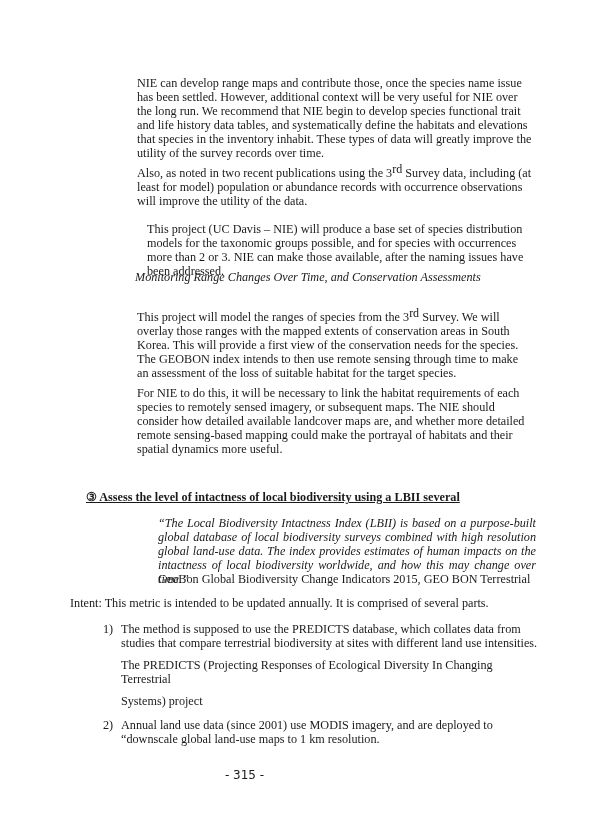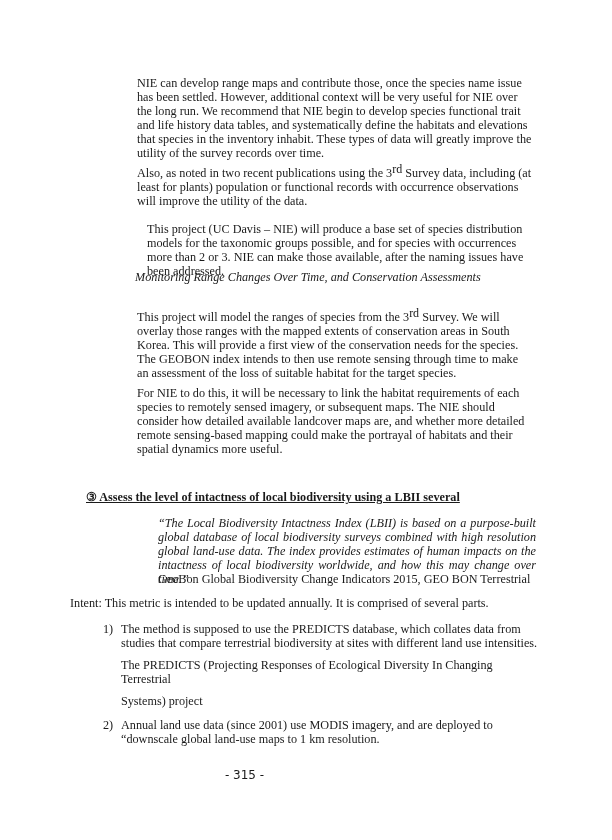--- a/index.html
+++ b/index.html
@@ -24,21 +24,21 @@
   .pagenum {
     left: 0; width: 489px; text-align: center;
     font-family: "DejaVu Sans", sans-serif; font-size: 12px;
   }
 </style>
 </head>
 <body>
 
 <p class="blk p1" style="top:76px;">NIE can develop range maps and contribute those, once the species name issue has been settled. However, additional context will be very useful for NIE over the long run. We recommend that NIE begin to develop species functional trait and life history data tables, and systematically define the habitats and elevations that species in the inventory inhabit. These types of data will greatly improve the utility of the survey records over time.</p>
 
-<p class="blk p1" style="top:166px;"><span>Also, as noted in two recent publications using the 3</span><sup>rd</sup><span> Survey data, including (at least for plants) population or functional records with occurrence observations will improve the utility of the data.</span></p>
+<p class="blk p1" style="top:166px;"><span>Also, as noted in two recent publications using the 3</span><sup>rd</sup><span> Survey data, including (at least for model) population or abundance records with occurrence observations will improve the utility of the data.</span></p>
 
 <p class="blk p1" style="top:222px;margin-left:10px;">This project (UC Davis – NIE) will produce a base set of species distribution models for the taxonomic groups possible, and for species with occurrences more than 2 or 3. NIE can make those available, after the naming issues have been addressed.</p>
 
 <p class="blk p1 ital" style="top:270px; left:119px; width:420px;margin-left:16px;">Monitoring Range Changes Over Time, and Conservation Assessments</p>
 
 <p class="blk p1" style="top:310px;"><span>This project will model the ranges of species from the 3</span><sup>rd</sup><span> Survey. We will overlay those ranges with the mapped extents of conservation areas in South Korea. This will provide a first view of the conservation needs for the species. The GEOBON index intends to then use remote sensing through time to make an assessment of the loss of suitable habitat for the target species.</span></p>
 
 <p class="blk p1" style="top:386px;">For NIE to do this, it will be necessary to link the habitat requirements of each species to remotely sensed imagery, or subsequent maps. The NIE should consider how detailed available landcover maps are, and whether more detailed remote sensing-based mapping could make the portrayal of habitats and their spatial dynamics more useful.</p>
 
 <p class="blk heading" style="top:490px;">③ Assess the level of intactness of local biodiversity using a LBII several</p>

